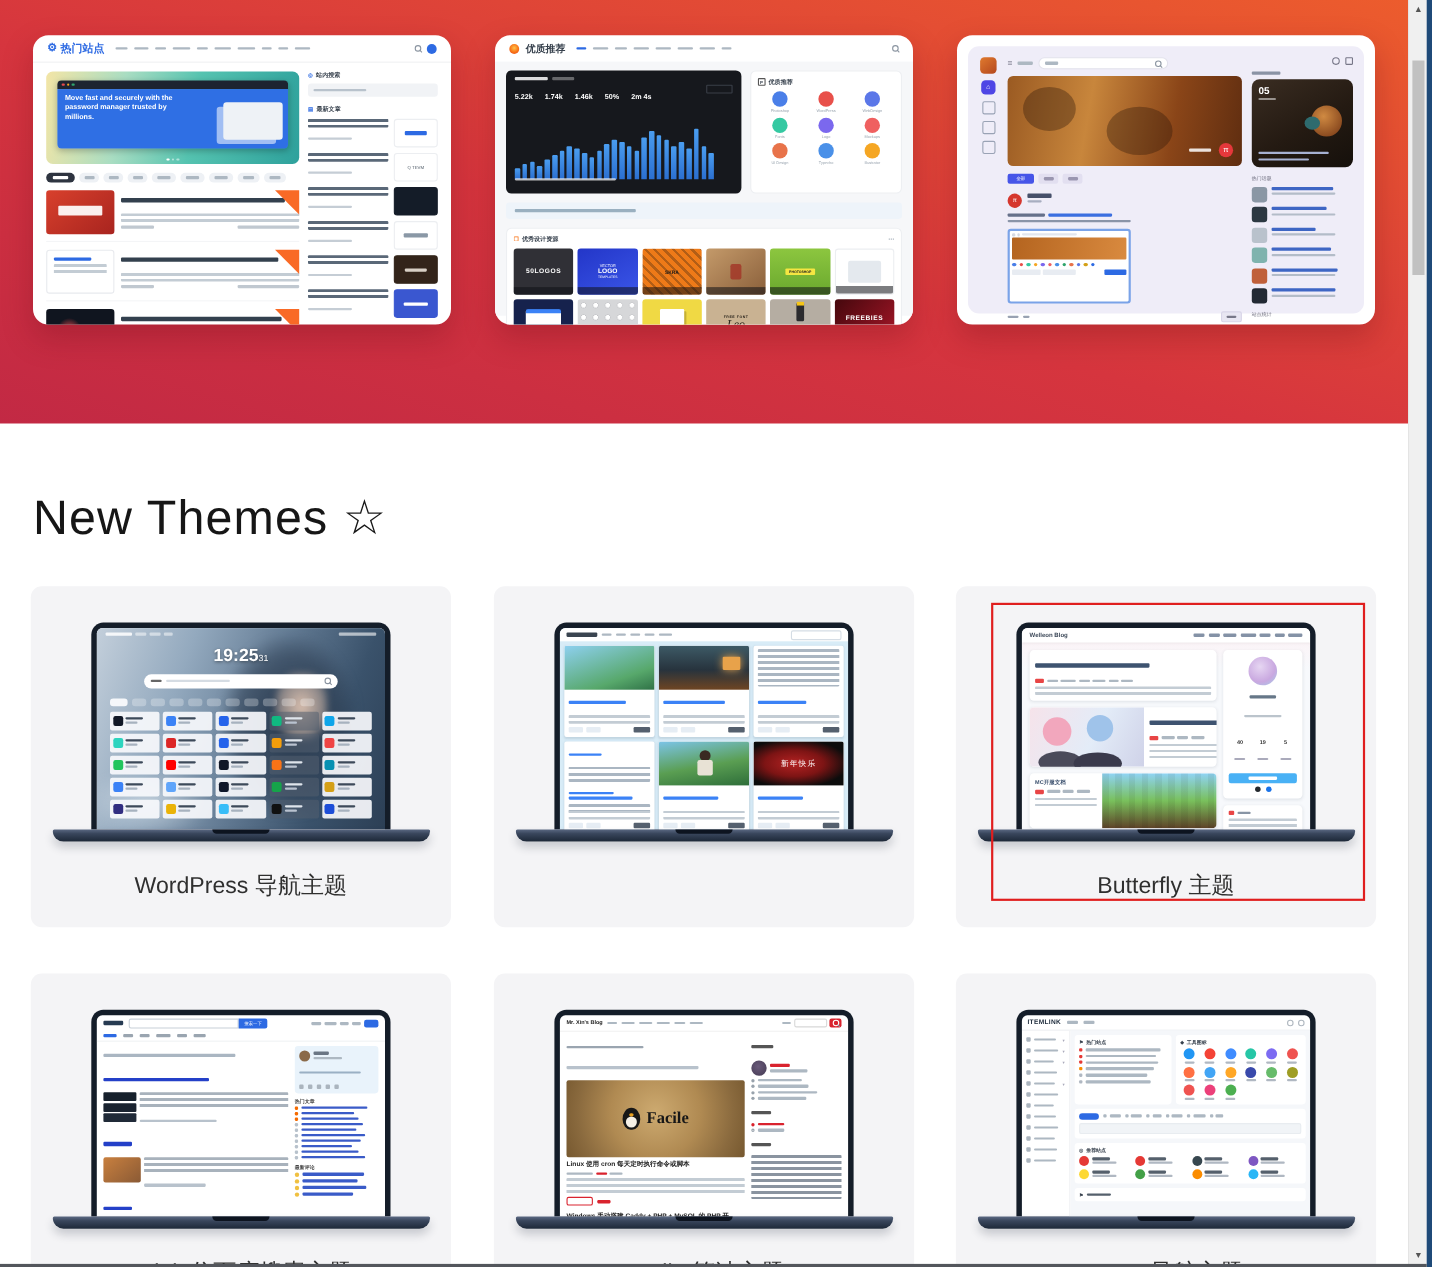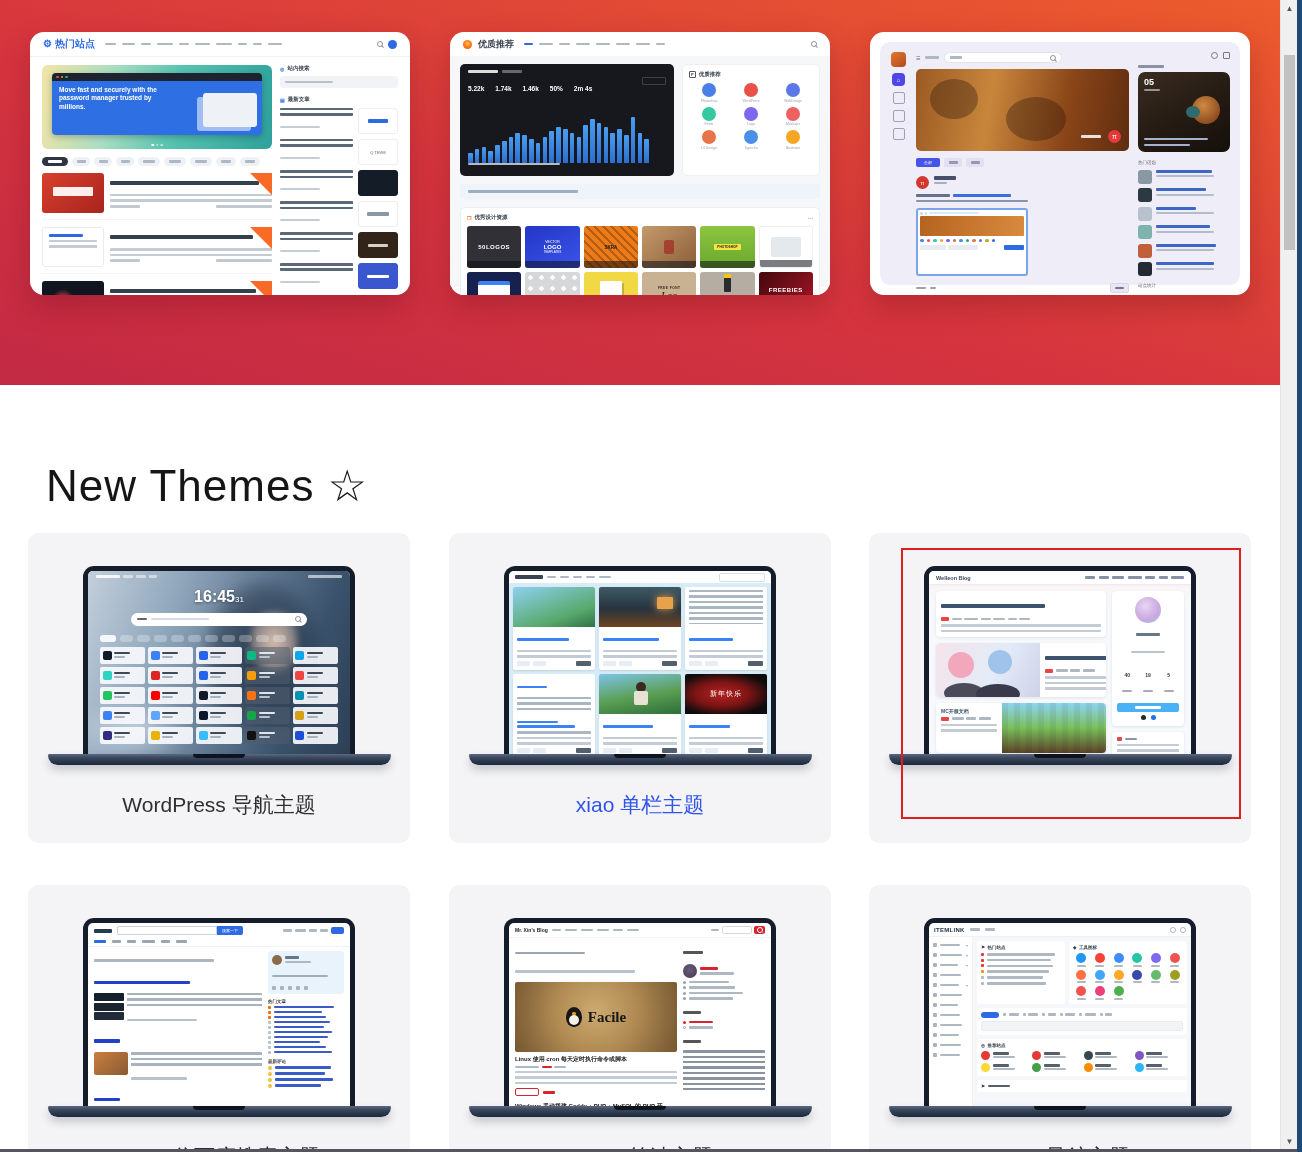--- a/index.html
+++ b/index.html
@@ -119,21 +119,21 @@
   .pc-side{width:92px;flex:none;}
   .dcard{height:80px;border-radius:7px;margin-top:4px;position:relative;overflow:hidden;
     background:linear-gradient(150deg,#3a2d22 0%,#241a12 55%,#15100b 100%);}
   .dnum{position:absolute;left:6px;top:5px;color:#fff;font-size:9px;font-weight:bold;}
   .duck{position:absolute;right:10px;top:24px;width:28px;height:28px;border-radius:50%;background:radial-gradient(circle at 40% 35%,#d08a42,#8a4a1f 75%);}
   .duck::after{content:"";position:absolute;left:-6px;top:10px;width:14px;height:12px;border-radius:50%;background:#2e6b6e;}
   .topic{display:flex;gap:4px;margin-top:4.5px;align-items:flex-start;}
   .topic .th{width:14px;height:14px;border-radius:3px;flex:none;}
   .mini-label{font-size:4.5px;color:#667;}
   
-  .h1{position:absolute;left:30px;top:444px;font-size:44px;font-weight:400;color:#161616;letter-spacing:1px;margin:16px;}
+  .h1{position:absolute;left:30px;top:444px;font-size:44px;font-weight:400;color:#161616;letter-spacing:1px;margin:0;}
   .tcard{position:absolute;width:382px;height:310px;background:#f4f4f6;border-radius:10px;}
   .tc1{left:28px;top:533px}.tc2{left:449px;top:533px}.tc3{left:869px;top:533px}
   .tc4{left:28px;top:885px}.tc5{left:449px;top:885px}.tc6{left:869px;top:885px}
   .laptop{padding-top:33px;}
   .lt-screen{width:272px;height:188px;margin:0 auto;background:#141d29;border-radius:11px 11px 0 0;padding:5px 5px 0 5px;box-sizing:border-box;}
   .scr{width:262px;height:183px;border-radius:5px 5px 0 0;overflow:hidden;position:relative;background:#fff;}
   .lt-base{width:343px;height:11px;margin:0 auto;background:linear-gradient(180deg,#5a6882 0%,#39465c 35%,#1d2838 100%);border-radius:2px 2px 14px 14px;position:relative;box-shadow:0 5px 9px rgba(30,40,60,.22);}
   .lt-base::after{content:"";position:absolute;left:50%;transform:translateX(-50%);top:0;width:52px;height:4px;background:#0d1420;border-radius:0 0 6px 6px;}
   .tcap{margin-top:26px;text-align:center;font-size:21px;color:#2f2f2f;}
   .tcap.link{color:#2f54eb;}
@@ -760,21 +760,21 @@
           <div class="bn-ui">
             <div class="bn-top">
               <span style="display:flex;gap:3px">
                   <i class="sk" style="width:24px;background:rgba(255,255,255,.85)"></i>
                   <i class="sk" style="width:10px;background:rgba(255,255,255,.5)"></i>
                   <i class="sk" style="width:10px;background:rgba(255,255,255,.5)"></i>
                   <i class="sk" style="width:8px;background:rgba(255,255,255,.5)"></i>
                 </span>
               <i class="sk" style="width:34px;background:rgba(255,255,255,.6)"></i>
             </div>
-            <div class="bn-clock"><span>16:45</span><span class="s">31</span></div>
+            <div class="bn-clock"><span>19:25</span><span class="s">31</span></div>
             <div class="bn-search">
                 <i class="sk" style="width:10px;background:#666"></i>
                 <i class="sk" style="width:58px;background:#d5dce3"></i>
                 <span class="mag" style="margin-left:auto"></span>
               </div>
             <div class="bn-tabs">
               <span class="bn-tab on"></span>
                 <span class="bn-tab"></span>
                 <span class="bn-tab"></span>
                 <span class="bn-tab"></span>
@@ -1052,21 +1052,20 @@
                     <span class="xpill"></span>
                     <span class="xpill dk"></span>
                   </div></div>
             </div>
 
           </div>
         </div>
       </div>
       <div class="lt-base"></div>
     </div>
-    <div class="tcap link">xiao 单栏主题</div>
   </section>
 
   <section class="tcard tc3">
     <div class="laptop">
       <div class="lt-screen">
         <div class="scr">
           <div class="bf-nav">
             <span class="bf-logo">Welleon Blog</span>
             <span class="bf-navr">
               <i class="sk" style="width:10px;background:#8492a6"></i>
@@ -1150,20 +1149,21 @@
                   </div>
                 <div class="lines" style="height:19px;margin-top:3px"></div>
               </div>
 
             </div>
           </div>
         </div>
       </div>
       <div class="lt-base"></div>
     </div>
+    <div class="tcap">Butterfly 主题</div>
   </section>
 
   <section class="tcard tc4">
     <div class="laptop">
       <div class="lt-screen">
         <div class="scr">
           <div class="xk-top">
             <span><i class="sk" style="width:18px;height:4px;background:#273b52"></i></span>
             <span style="display:flex">
                 <span class="xk-input"></span>

